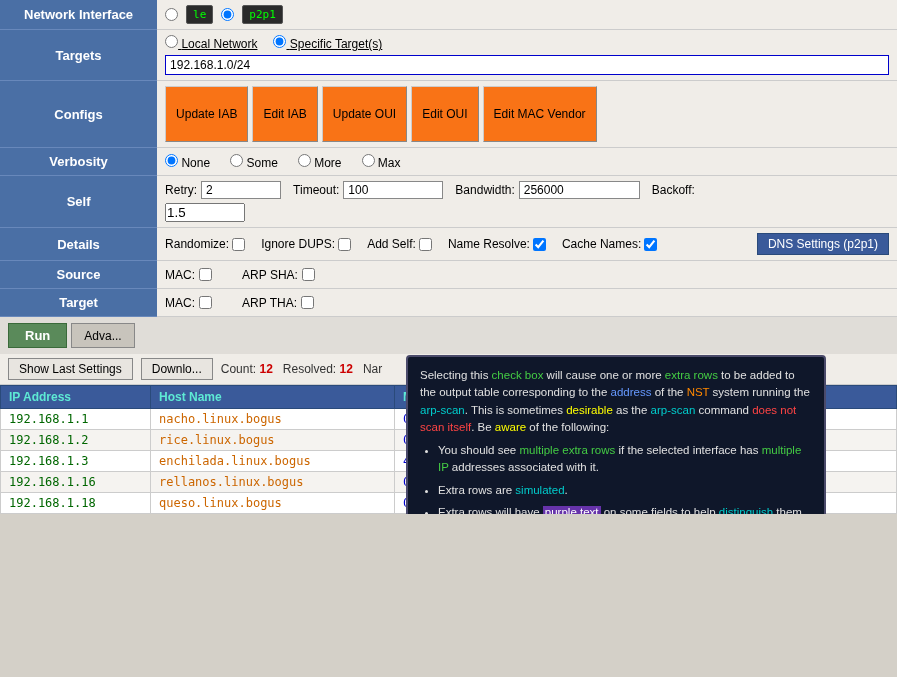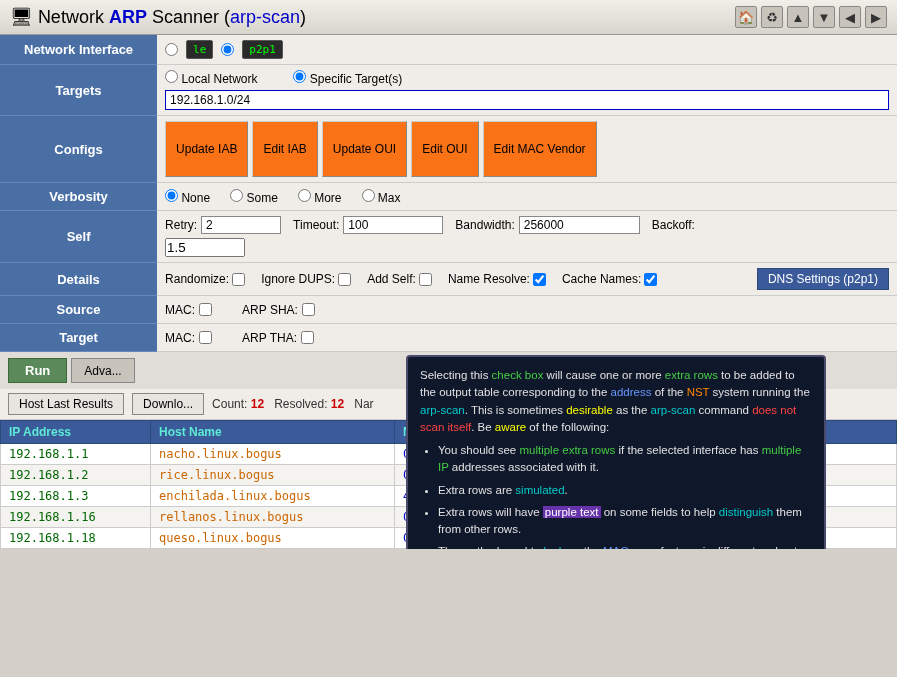--- a/index.html
+++ b/index.html
@@ -54,21 +54,21 @@
     .iface-img {
       background: #2a2a2a;
       border: 1px solid #555;
       padding: 2px 6px;
       color: #00ff00;
       font-family: monospace;
       font-size: 11px;
       border-radius: 2px;
     }
 
-    .targets-row { display: flex; align-items: flex-start; gap: 36px; flex-wrap: wrap; }
+    .targets-row { display: flex; align-items: flex-start; gap: 16px; flex-wrap: wrap; text-decoration: underline; }
     .target-input { width: 100%; margin-top: 4px; }
     .target-input input {
       width: 100%;
       border: 1px solid #0000cc;
       background: white;
       padding: 2px 4px;
       font-size: 12px;
     }
 
     .configs-row { display: flex; gap: 4px; flex-wrap: wrap; }
@@ -193,34 +193,20 @@
     .tt-cyan { color: #00cccc; }
     .tt-red { color: #ff4444; }
 
     .page-wrapper { position: relative; }
   </style>
 </head>
 <body>
 
 <div class="page-wrapper">
 
-  <div class="title-bar">
-    <h1>
-      <span>🖥</span>
-      <span>Network </span><span class="arp">ARP</span><span> Scanner (</span><span class="arpscan">arp-scan</span><span>)</span>
-    </h1>
-    <div class="title-icons">
-      <div class="title-icon-btn">🏠</div>
-      <div class="title-icon-btn">♻</div>
-      <div class="title-icon-btn">▲</div>
-      <div class="title-icon-btn">▼</div>
-      <div class="title-icon-btn">◀</div>
-      <div class="title-icon-btn">▶</div>
-    </div>
-  </div>
 
   <table class="main-table">
     <tbody>
 
       <tr>
         <td class="label-cell">
           <span>Network Interface</span>
         </td>
         <td class="content-cell">
           <div class="interface-options">
@@ -390,21 +376,21 @@
       </tr>
     </tbody>
   </table>
 
   <div class="action-row">
     <button class="run-btn">Run</button>
     <button class="adv-btn">Adva...</button>
   </div>
 
   <div class="results-bar">
-    <button class="show-last-btn">Host Last Results</button>
+    <button class="show-last-btn">Show Last Settings</button>
     <button class="download-btn">Downlo...</button>
     <span class="count-text">
       Count: <span class="count-num">12</span>
       &nbsp; Resolved: <span class="count-num">12</span>
       &nbsp; <span>Nar</span>
     </span>
   </div>
 
   <table class="results-table">
     <thead>

